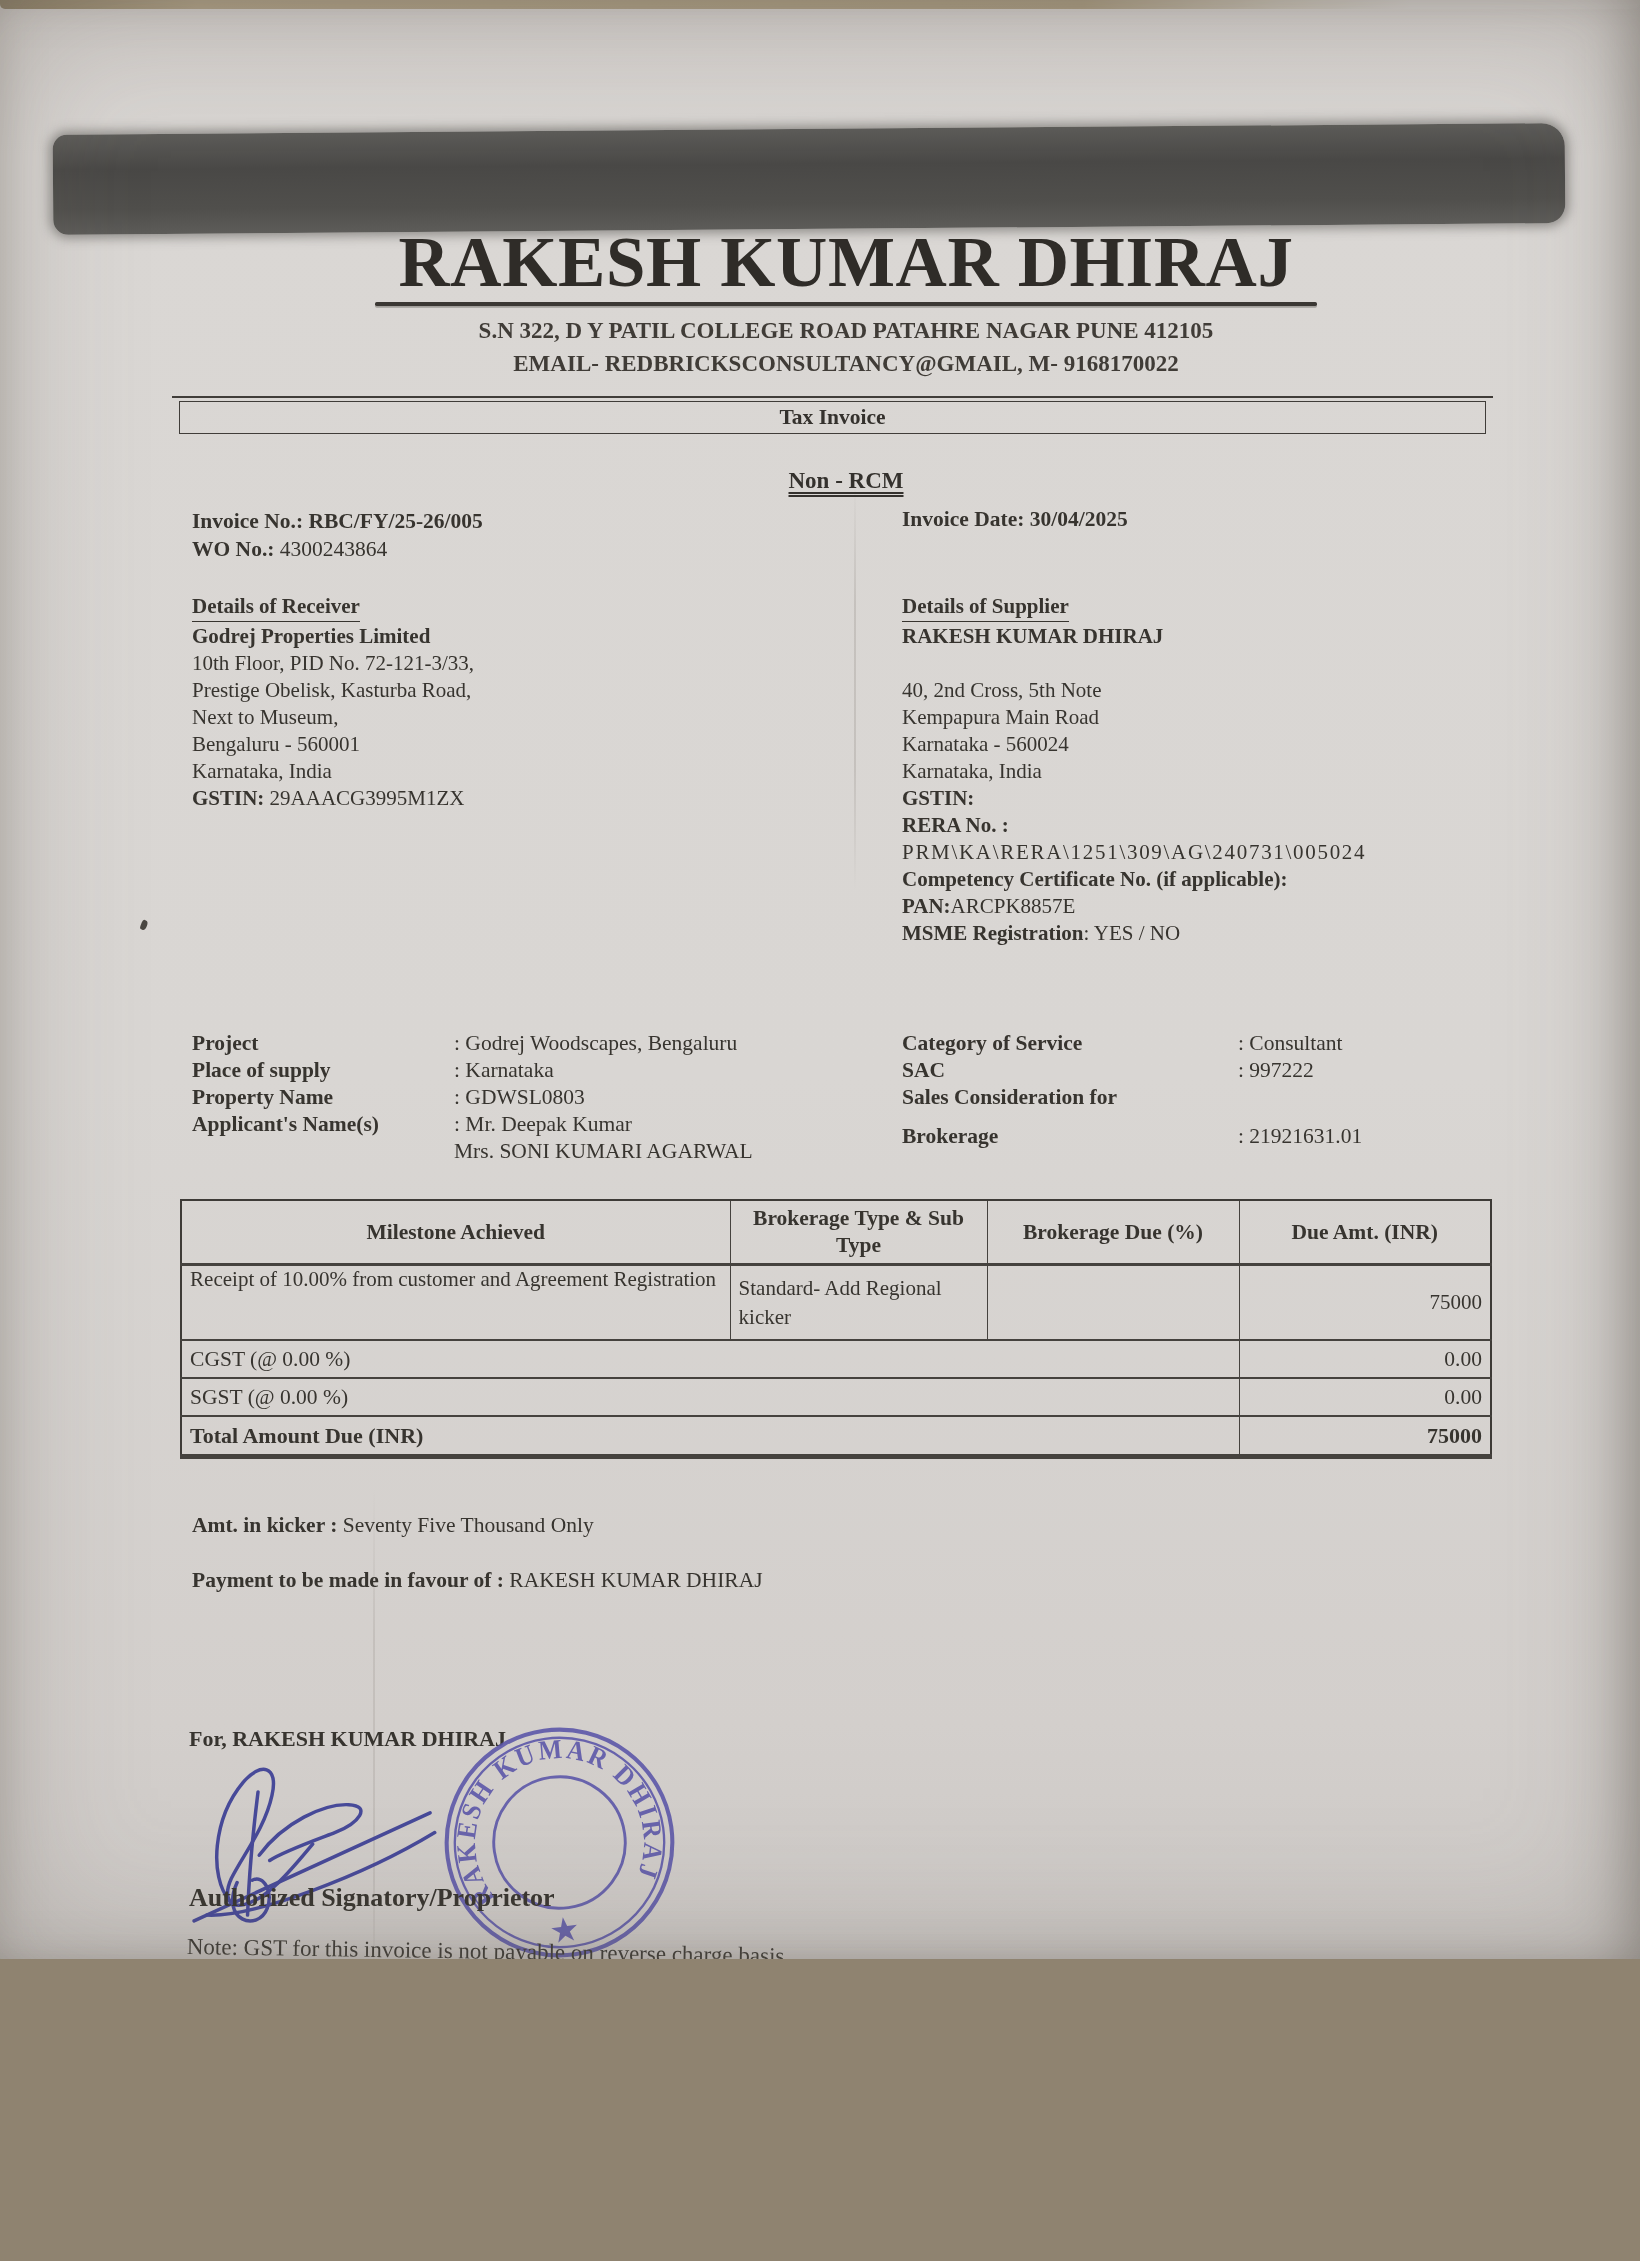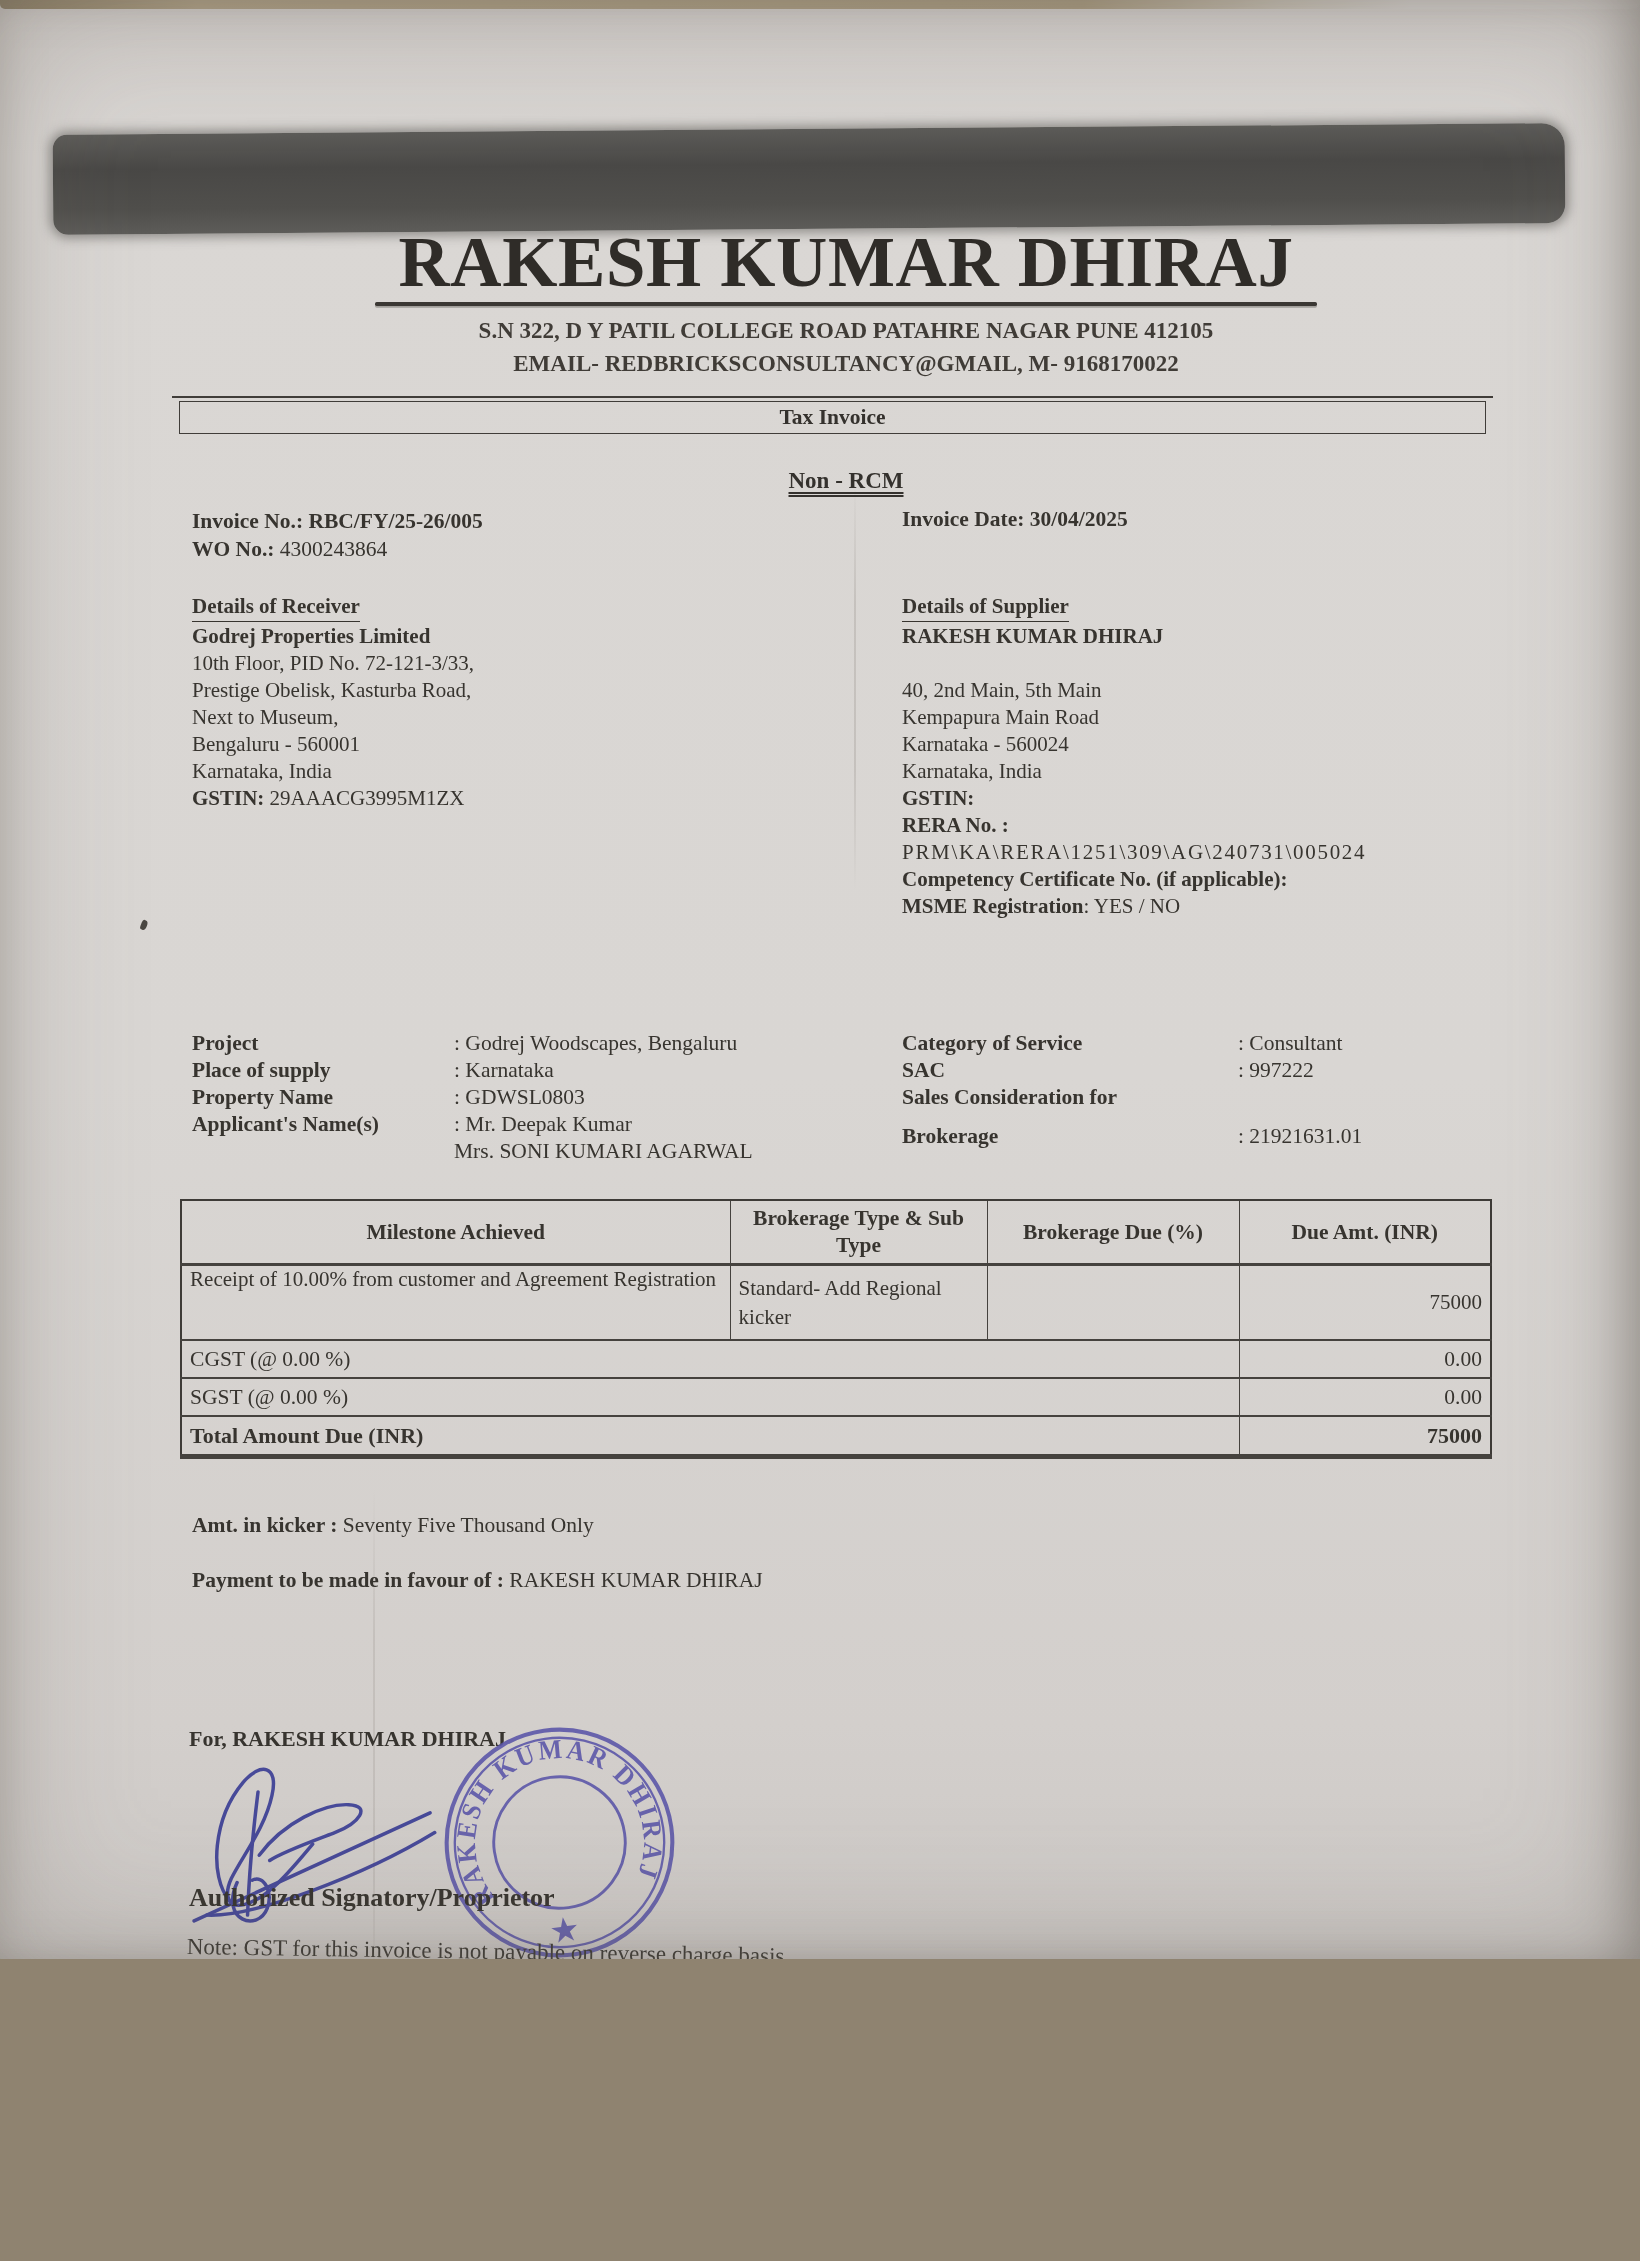--- a/index.html
+++ b/index.html
@@ -139,28 +139,29 @@
     <div>Next to Museum,</div>
     <div>Bengaluru - 560001</div>
     <div>Karnataka, India</div>
     <div><span class="bold">GSTIN:</span><span> 29AAACG3995M1ZX</span></div>
   </div>
 
   <div class="details supp">
     <div><span class="heading">Details of Supplier</span></div>
     <div class="bold">RAKESH KUMAR DHIRAJ</div>
     <div class="gap"></div>
-    <div>40, 2nd Main, 5th Main</div>
+    <div>40, 2nd Cross, 5th Note</div>
     <div>Kempapura Main Road</div>
     <div>Karnataka - 560024</div>
     <div>Karnataka, India</div>
     <div class="bold">GSTIN:</div>
     <div class="bold">RERA No. :</div>
     <div class="rera-num">PRM\KA\RERA\1251\309\AG\240731\005024</div>
     <div class="bold">Competency Certificate No. (if applicable):</div>
+    <div><span class="bold">PAN:</span><span>ARCPK8857E</span></div>
     <div><span class="bold">MSME Registration</span><span>: YES / NO</span></div>
   </div>
 
   <div class="proj left">
     <div class="row">
         <span class="lab">Project</span>
         <span>: Godrej Woodscapes, Bengaluru</span>
       </div>
     <div class="row">
         <span class="lab">Place of supply</span>

